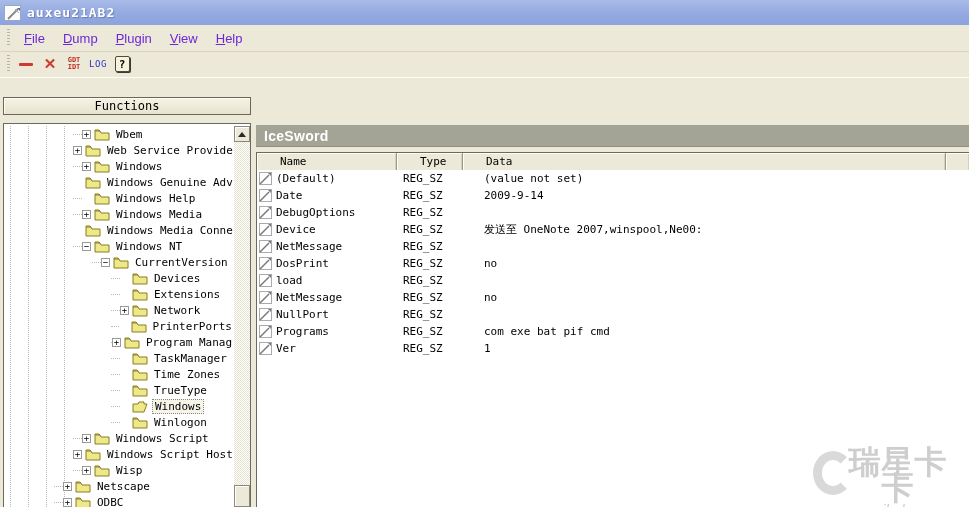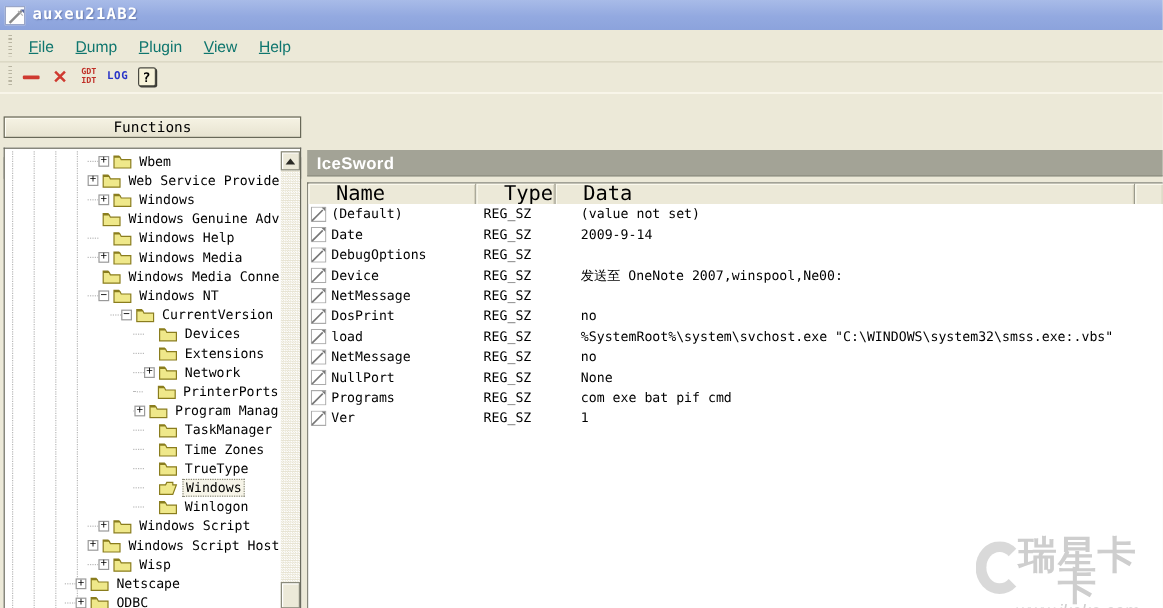--- a/index.html
+++ b/index.html
@@ -18,30 +18,30 @@
     padding-left:4px;
   }
   .titleicon { width:17px; height:16px; background:#fdfdfd; border:1px solid #9aa6c8; position:relative; }
   .titleicon svg { position:absolute; left:1px; top:1px; }
   .titletext { color:#fff; font-weight:bold; font-size:13px; letter-spacing:1px; text-shadow:1px 1px 1px #6c7fb4; }
   
   .menubar { height:26px; display:flex; align-items:center; background:#ece9d8; padding-left:2px; }
   .grip { width:7px; height:18px; margin:0 3px;
     background-image:repeating-linear-gradient(180deg,#b9b5a2 0 1px, transparent 1px 3px);
     background-size:3px 100%; background-repeat:no-repeat; background-position:2px 0; }
-  .menuitem { color:#0f766e; padding:3px 9px; font-size:13px; font-family:"Liberation Sans",sans-serif; }
+  .menuitem { color:#6d28d9; padding:3px 9px; font-size:13px; font-family:"Liberation Sans",sans-serif; }
   .menuitem u { text-decoration:underline; }
   
   .toolbar { height:27px; display:flex; align-items:center; background:#ece9d8; padding-left:2px;
     border-bottom:1px solid #fffef4; box-shadow:0 1px 0 #d8d4c0 inset; }
   .tbtn { min-width:22px; height:22px; display:flex; align-items:center; justify-content:center; margin-right:2px; }
   .tb-minus { width:14px; height:3px; background:#cf3a30; border-radius:1px; }
   .tb-x { color:#cf3a30; font-size:15px; font-weight:bold; font-family:"Liberation Sans",sans-serif; }
   .tb-gdtidt { color:#c03028; font-size:7px; line-height:7px; font-weight:bold; text-align:left; white-space:pre; }
-  .tb-log { color:#2a35c8; font-size:9px; font-weight:bold; letter-spacing:0.5px; }
+  .tb-log { color:#2a35c8; font-size:9px; font-weight:normal; letter-spacing:0.5px; }
   .tb-help { width:15px; height:16px; background:#f7f3da; border:1px solid #4a4a42;
     box-shadow:1px 1px 0 #3a3a34; font-size:11px; font-weight:bold; display:flex; align-items:center; justify-content:center; border-radius:2px; }
   
   .content { position:absolute; top:81px; left:0; right:0; bottom:0; }
   .leftpanel { position:absolute; left:2px; top:0; width:250px; bottom:0; }
   .panelbtn {
     height:18px; margin:16px 1px 0 1px; display:flex; align-items:center; justify-content:center;
     background:linear-gradient(180deg,#f6f3e4,#e7e3d0); border:1px solid #686858;
     box-shadow:inset 1px 1px 0 #fffef6; font-size:12px;
   }
@@ -67,21 +67,21 @@
   .scrollbtn .arr { width:0; height:0; border-left:4px solid transparent; border-right:4px solid transparent; border-bottom:5px solid #2a2a24; }
   .scrollthumb { position:absolute; left:0; bottom:0; width:16px; height:22px; background:#ece9d8;
     border:1px solid #8a8a7c; box-shadow:inset 1px 1px 0 #fff; }
   
   .rightpanel { position:absolute; left:256px; top:0; right:0; bottom:0;margin-top:44px; }
   .icesword-hdr { height:22px; background:#a3a396; color:#fff; font-family:"Liberation Sans",sans-serif;
     font-weight:bold; font-size:14px; display:flex; align-items:center; padding-left:8px; letter-spacing:0.3px;
     border-bottom:1px solid #8e8e82; }
   .listbox { position:absolute; left:0; right:0; top:27px; bottom:0; background:#fff; border:1px solid #6a6a5e; border-right:none; border-bottom:none; }
   .listhdr { display:flex; height:17px; background:#ece9d8; }
-  .hcell { display:flex; align-items:center; padding-left:23px; font-size:17px;
+  .hcell { display:flex; align-items:center; padding-left:23px; font-size:11px;
     border-right:1px solid #9a9a8c; box-shadow:inset 1px 1px 0 #fffef4, inset -1px 0 0 #d4d0bc; }
   .hcell.c-name { width:140px; } .hcell.c-type { width:66px; } .hcell.c-data { flex:1; } .hcell.c-end { width:13px; border-right:none; }
   .listrows { position:absolute; top:17px; left:0; right:0; bottom:0; background:#fff; }
   .lrow { display:flex; align-items:center; height:17px; white-space:nowrap; }
   .lcell { padding-left:6px; overflow:hidden; font-size:11px; }
   .lc-name { width:140px; display:flex; align-items:center; gap:4px; padding-left:2px; }
   .lc-type { width:81px; } .lc-data { flex:1; }
   .vicon { flex:none; }
   
   .watermark { position:absolute; right:8px; bottom:6px; width:148px; height:52px; color:#c9c9c9; pointer-events:none; }
@@ -458,21 +458,20 @@
           <div class="lrow">
             <div class="lcell lc-name">
               <svg width="13" height="13" viewBox="0 0 13 13" class="vicon">
                 <rect x="0.5" y="0.5" width="12" height="12" fill="#fff" stroke="#aaa"></rect>
                 <line x1="1" y1="12" x2="10" y2="3" stroke="#777" stroke-width="1.4"></line>
                 <path d="M9 1 L12 1 L12 4 Z" fill="#777"></path>
               </svg>
               <span>load</span>
             </div>
             <div class="lcell lc-type">REG_SZ</div>
-            <div class="lcell lc-data">%SystemRoot%\system\svchost.exe "C:\WINDOWS\system32\smss.exe:.vbs"</div>
           </div>
           <div class="lrow">
             <div class="lcell lc-name">
               <svg width="13" height="13" viewBox="0 0 13 13" class="vicon">
                 <rect x="0.5" y="0.5" width="12" height="12" fill="#fff" stroke="#aaa"></rect>
                 <line x1="1" y1="12" x2="10" y2="3" stroke="#777" stroke-width="1.4"></line>
                 <path d="M9 1 L12 1 L12 4 Z" fill="#777"></path>
               </svg>
               <span>NetMessage</span>
             </div>
@@ -482,21 +481,20 @@
           <div class="lrow">
             <div class="lcell lc-name">
               <svg width="13" height="13" viewBox="0 0 13 13" class="vicon">
                 <rect x="0.5" y="0.5" width="12" height="12" fill="#fff" stroke="#aaa"></rect>
                 <line x1="1" y1="12" x2="10" y2="3" stroke="#777" stroke-width="1.4"></line>
                 <path d="M9 1 L12 1 L12 4 Z" fill="#777"></path>
               </svg>
               <span>NullPort</span>
             </div>
             <div class="lcell lc-type">REG_SZ</div>
-            <div class="lcell lc-data">None</div>
           </div>
           <div class="lrow">
             <div class="lcell lc-name">
               <svg width="13" height="13" viewBox="0 0 13 13" class="vicon">
                 <rect x="0.5" y="0.5" width="12" height="12" fill="#fff" stroke="#aaa"></rect>
                 <line x1="1" y1="12" x2="10" y2="3" stroke="#777" stroke-width="1.4"></line>
                 <path d="M9 1 L12 1 L12 4 Z" fill="#777"></path>
               </svg>
               <span>Programs</span>
             </div>

